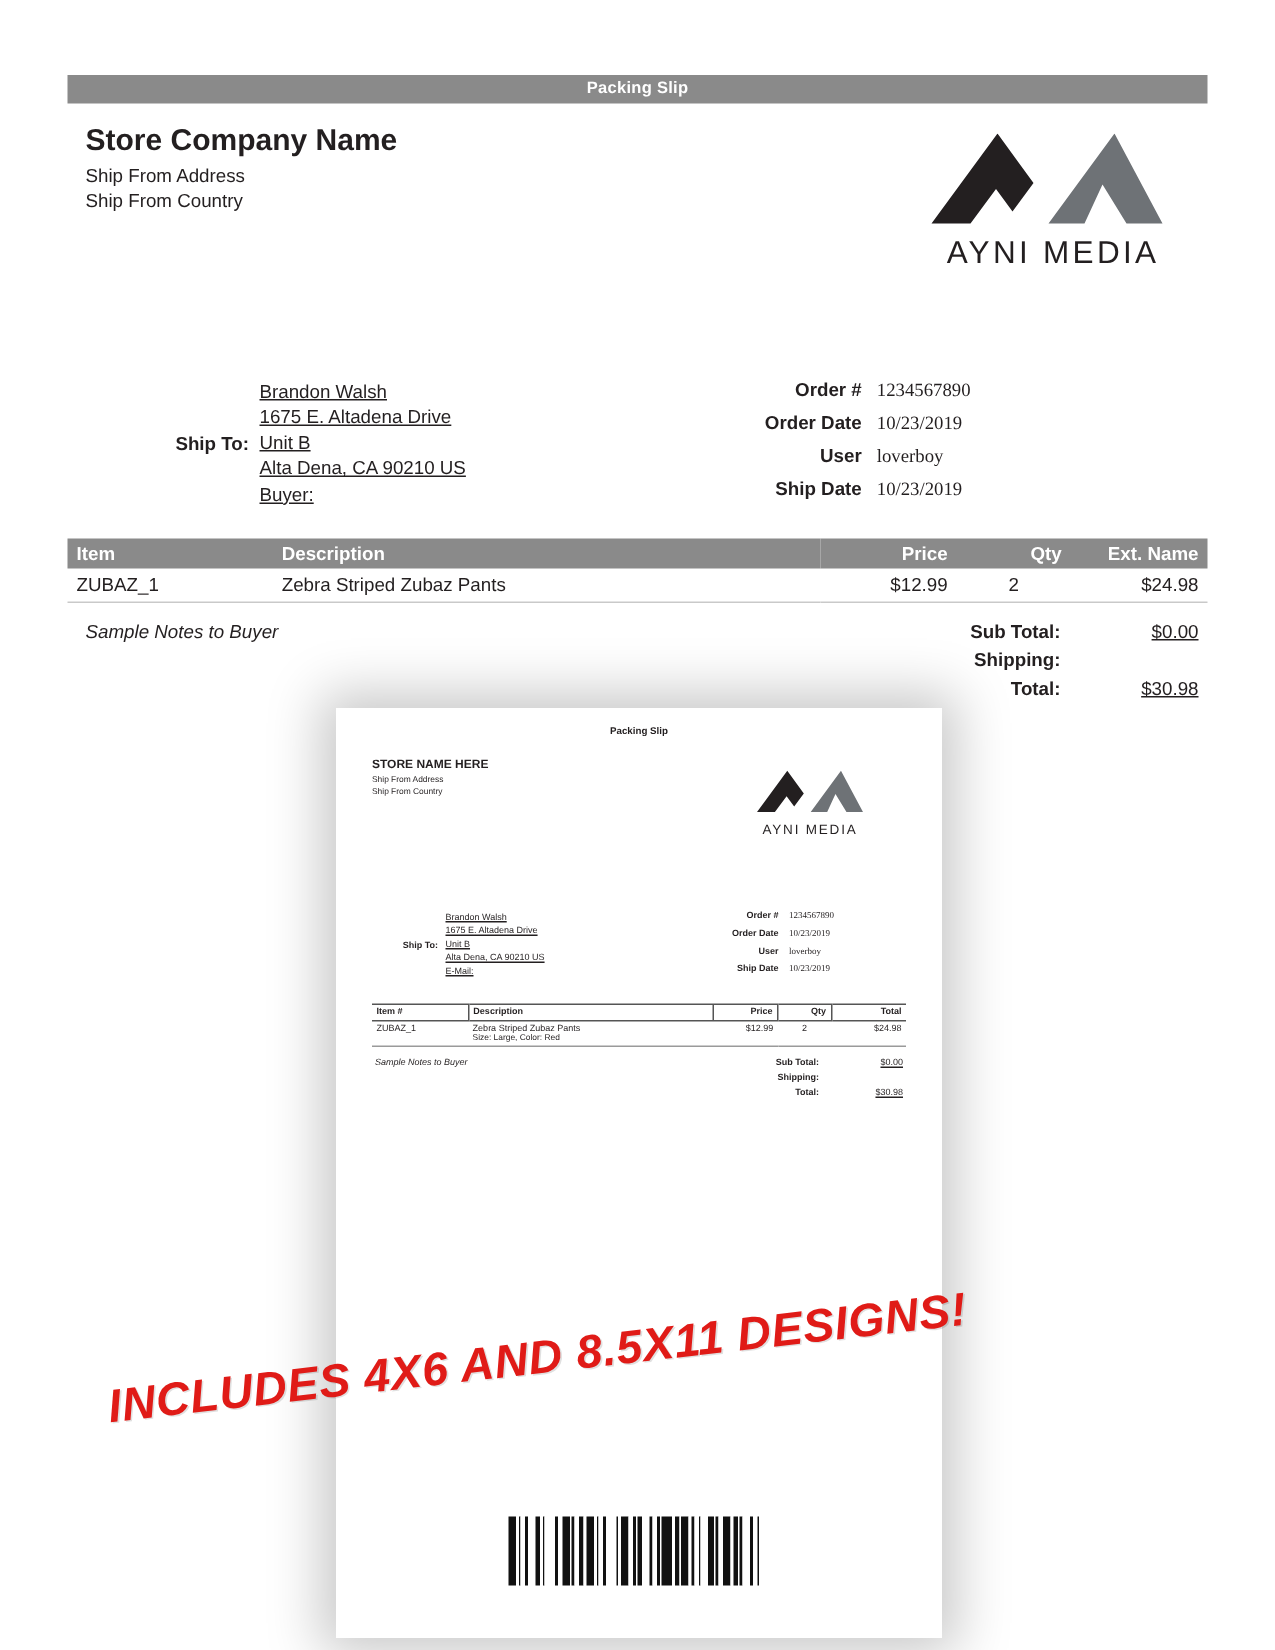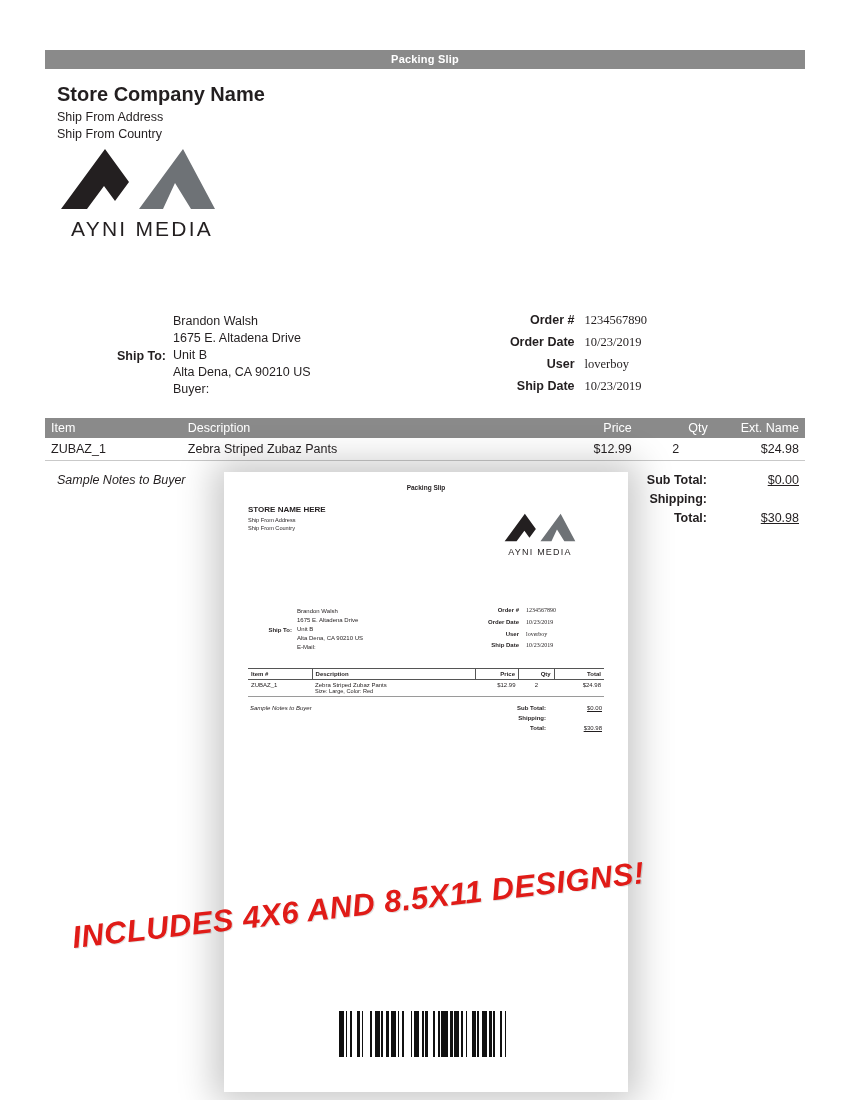--- a/index.html
+++ b/index.html
@@ -30,21 +30,20 @@
     font-size: 11px;
     font-weight: bold;
     padding: 3px 0 4px 0;
     letter-spacing: 0.2px;
   }
   .slip-large .header-row {
     display: flex;
     justify-content: space-between;
     align-items: flex-start;
     padding: 14px 8px 0 8px;
-    flex-direction: column;
   }
   .slip-large .store-block {
     padding-left: 4px;
   }
   .slip-large .store-name {
     font-size: 20px;
     font-weight: bold;
     color: #231f20;
     margin-bottom: 3px;
   }
@@ -83,20 +82,21 @@
   .ship-to-label {
     font-size: 12.5px;
     font-weight: bold;
     width: 58px;
     text-align: right;
     margin-right: 7px;
   }
   .ship-to-lines {
     font-size: 12.5px;
     line-height: 1.37;
+    text-decoration: underline;
   }
   .order-block {
     margin-left: auto;
     margin-right: 150px;
     display: grid;
     grid-template-columns: auto auto;
     column-gap: 10px;
     row-gap: 3px;
   }
   .order-block .k {
@@ -111,21 +111,21 @@
 
   .slip-large table.items {
     width: 100%;
     border-collapse: collapse;
     margin-top: 20px;
     font-size: 12.5px;
   }
   .slip-large table.items thead th {
     background: #8a8a8a;
     color: #ffffff;
-    font-weight: normal;
+    font-weight: bold;
     padding: 3px 6px;
     text-align: left;
     font-size: 12.5px;
   }
   .slip-large table.items thead th.num {
     text-align: right;
   }
   .slip-large table.items tbody td {
     padding: 4px 6px;
     border-bottom: 1px solid #c9c9c9;

